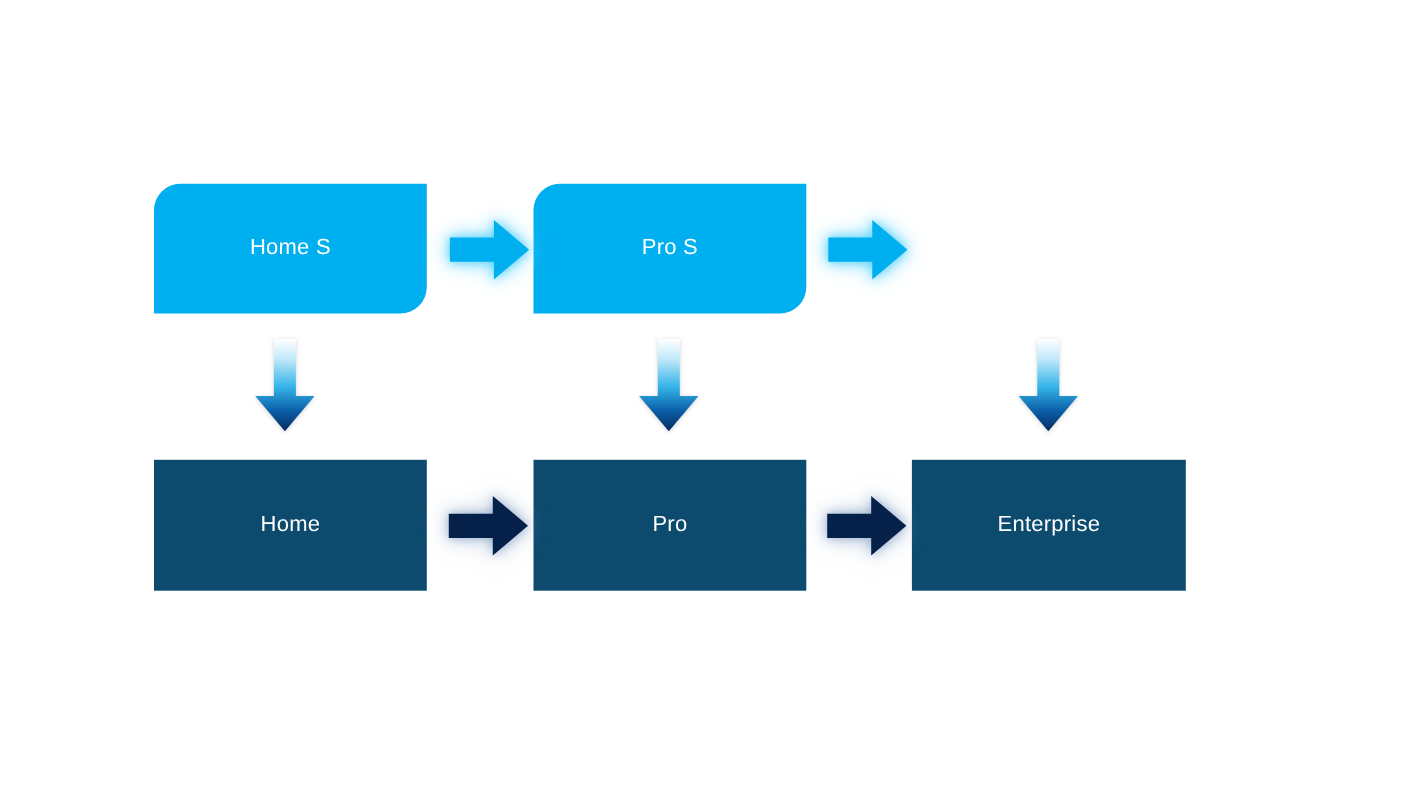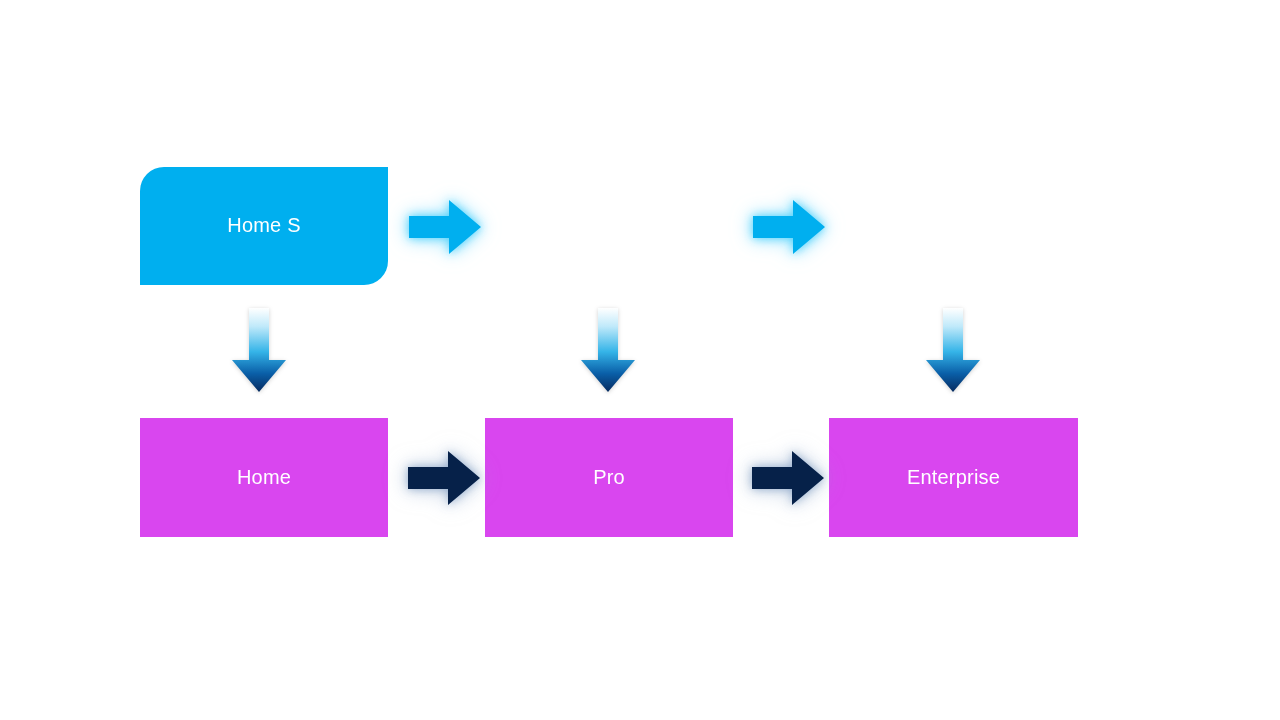--- a/index.html
+++ b/index.html
@@ -43,21 +43,21 @@
   }
 
   
   .node.svc {
     background: #00AFEF;
     border-radius: 24px 0 24px 0;
   }
 
   
   .node.prod {
-    background: #d946ef;
+    background: #0c4a6e;
     border-radius: 0;
   }
 
   
   .arrow {
     position: absolute;
     pointer-events: none;
   }
   .arrow svg {
     display: block;
@@ -73,20 +73,23 @@
 </style>
 </head>
 <body>
 
 <div id="canvas">
 
   <div class="node svc" style="left:140px; top:167px; width:248px; height:118px;">
     <span class="node-label">Home S</span>
   </div>
 
+  <div class="node svc" style="left:485px; top:167px; width:248px; height:118px;">
+    <span class="node-label">Pro S</span>
+  </div>
 
 
   <div class="arrow glow-cyan" style="left:409px; top:200px;">
     <svg width="72" height="54" viewBox="0 0 72 54" aria-hidden="true">
       <polygon points="0,16 40,16 40,0 72,27 40,54 40,38 0,38" fill="#00AFEF"></polygon>
     </svg>
   </div>
 
   <div class="arrow glow-cyan" style="left:753px; top:200px;">
     <svg width="72" height="54" viewBox="0 0 72 54" aria-hidden="true">

